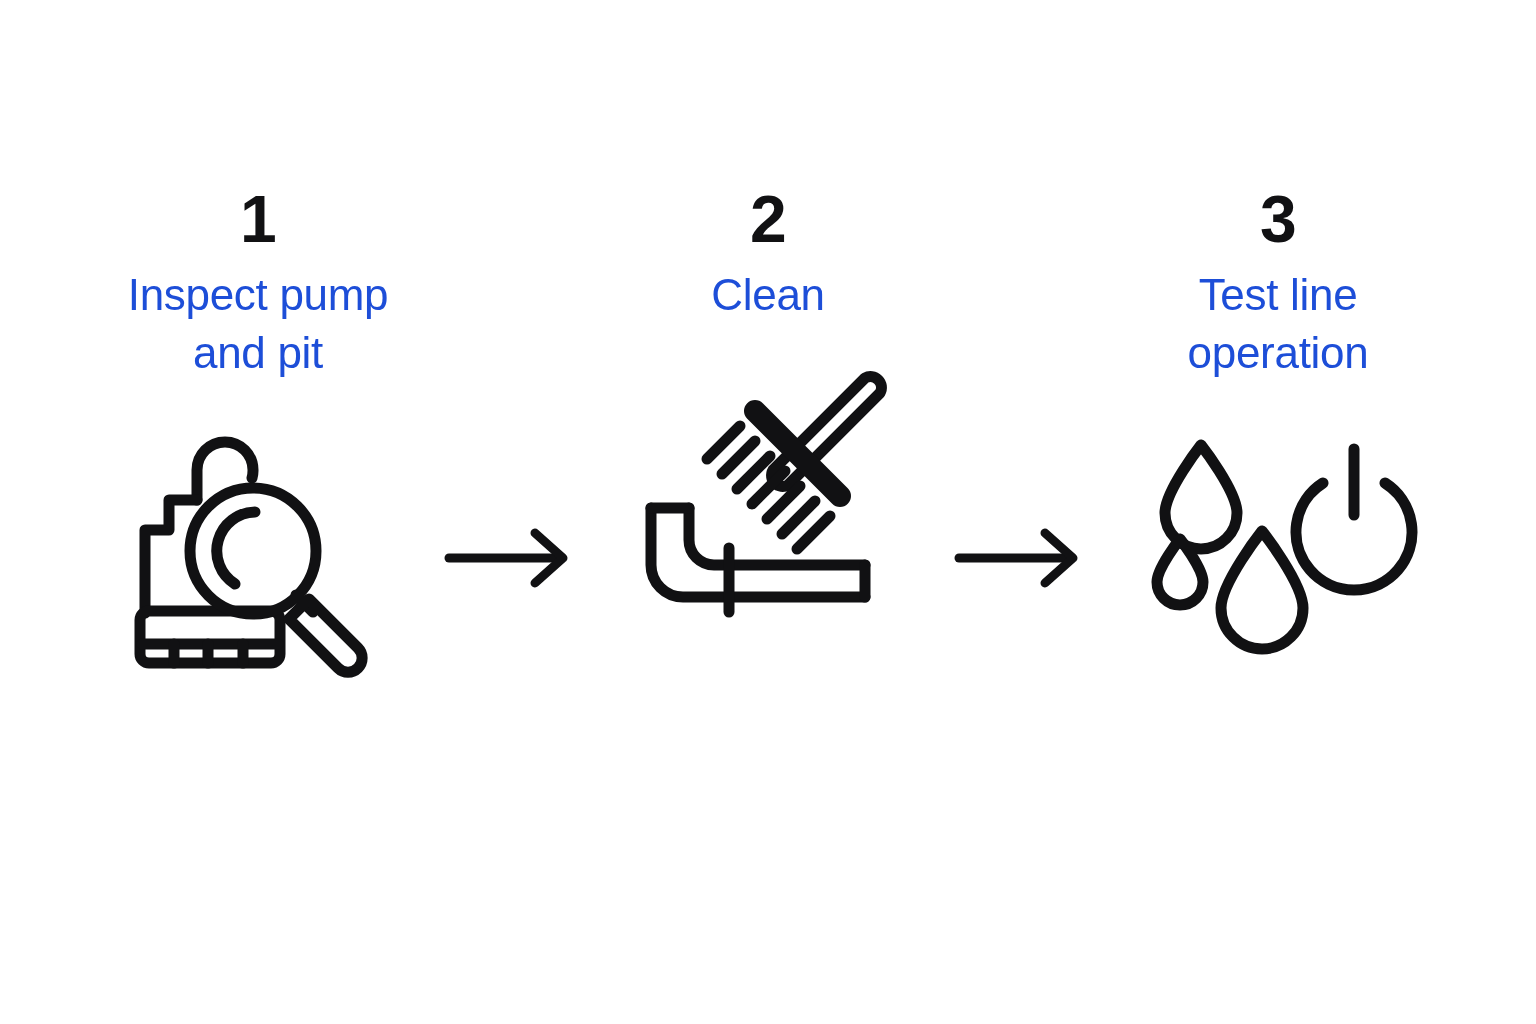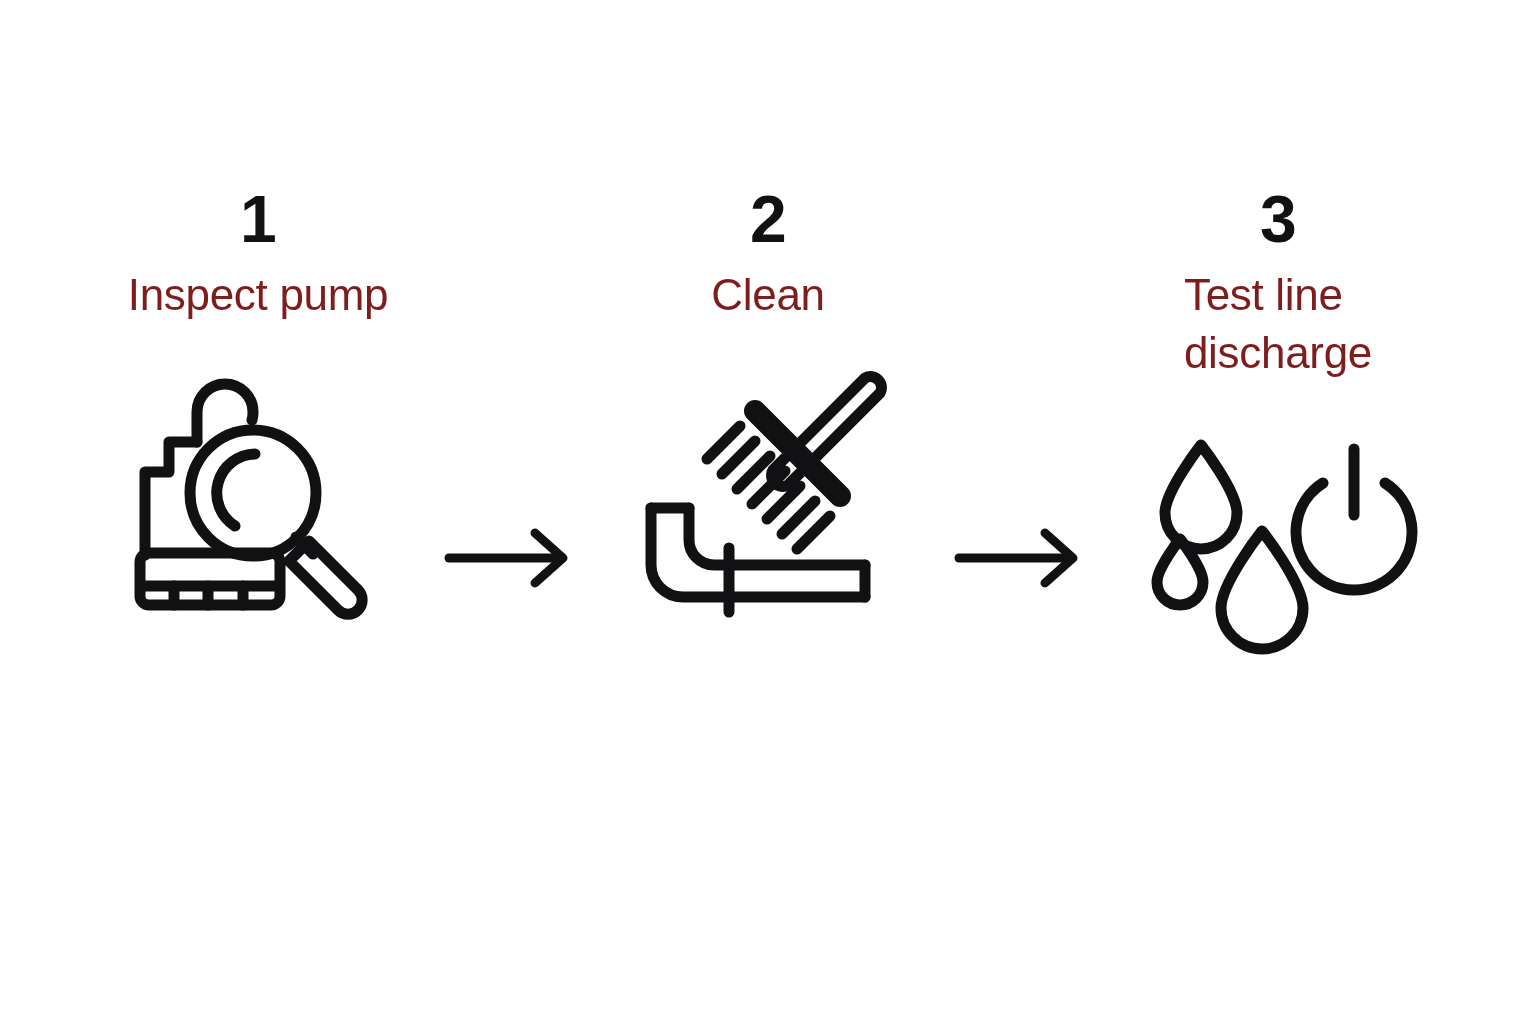--- a/index.html
+++ b/index.html
@@ -51,22 +51,22 @@
     height: 78px;
     display: flex;
     align-items: center;
     justify-content: center;
   }
 
   .step-label {
     font-size: 44px;
     font-weight: 400;
     line-height: 1.32;
-    color: #7f1d1d;
-    text-align: left;
+    color: #1d4ed8;
+    text-align: center;
     margin-top: 8px;
     max-width: 370px;
     letter-spacing: -0.3px;
   }
 
   .step-icon {
     margin-top: 36px;
     width: 260px;
     height: 250px;
     display: flex;
@@ -91,20 +91,21 @@
 <body>
 
 <div id="diagram">
 
   <div class="steps-row">
 
     <div class="step">
       <div class="step-number">1</div>
       <div class="step-label">
         <div>Inspect pump</div>
+        <div>and pit</div>
       </div>
       <div class="step-icon">
         <svg width="250" height="250" viewBox="0 0 250 250" fill="none" stroke="#111113" stroke-width="11" stroke-linecap="round" stroke-linejoin="round">
 
           <path d="M64 82 L64 52 A28 28 0 0 1 120 52 A28 28 0 0 1 119 60"></path>
 
           <path d="M64 82 L36 82 L36 112 L12 112 L12 195"></path>
 
           <rect x="7" y="193" width="140" height="52" rx="9" ry="9"></rect>
 
@@ -168,21 +169,21 @@
       <svg class="arrow-svg" width="140" height="60" viewBox="0 0 140 60" fill="none" stroke="#111113" stroke-width="9" stroke-linecap="round" stroke-linejoin="round">
         <path d="M6 30 L118 30"></path>
         <path d="M92 5 L120 30 L92 55"></path>
       </svg>
     </div>
 
     <div class="step">
       <div class="step-number">3</div>
       <div class="step-label">
         <div>Test line</div>
-        <div>discharge</div>
+        <div>operation</div>
       </div>
       <div class="step-icon">
         <svg width="250" height="220" viewBox="0 0 250 220" fill="none" stroke="#111113" stroke-width="11" stroke-linecap="round" stroke-linejoin="round">
 
           <path d="M48 12 C48 12 12 58 12 80 A36 36 0 0 0 84 80 C84 58 48 12 48 12 Z"></path>
 
           <path d="M15 106 C15 106 -8 135 -8 149 A23 23 0 0 0 38 149 C38 135 15 106 15 106 Z" transform="translate(12,0)"></path>
 
           <path d="M100 98 C100 98 59 150 59 175 A41 41 0 0 0 141 175 C141 150 100 98 100 98 Z" transform="translate(9,0)"></path>
 

